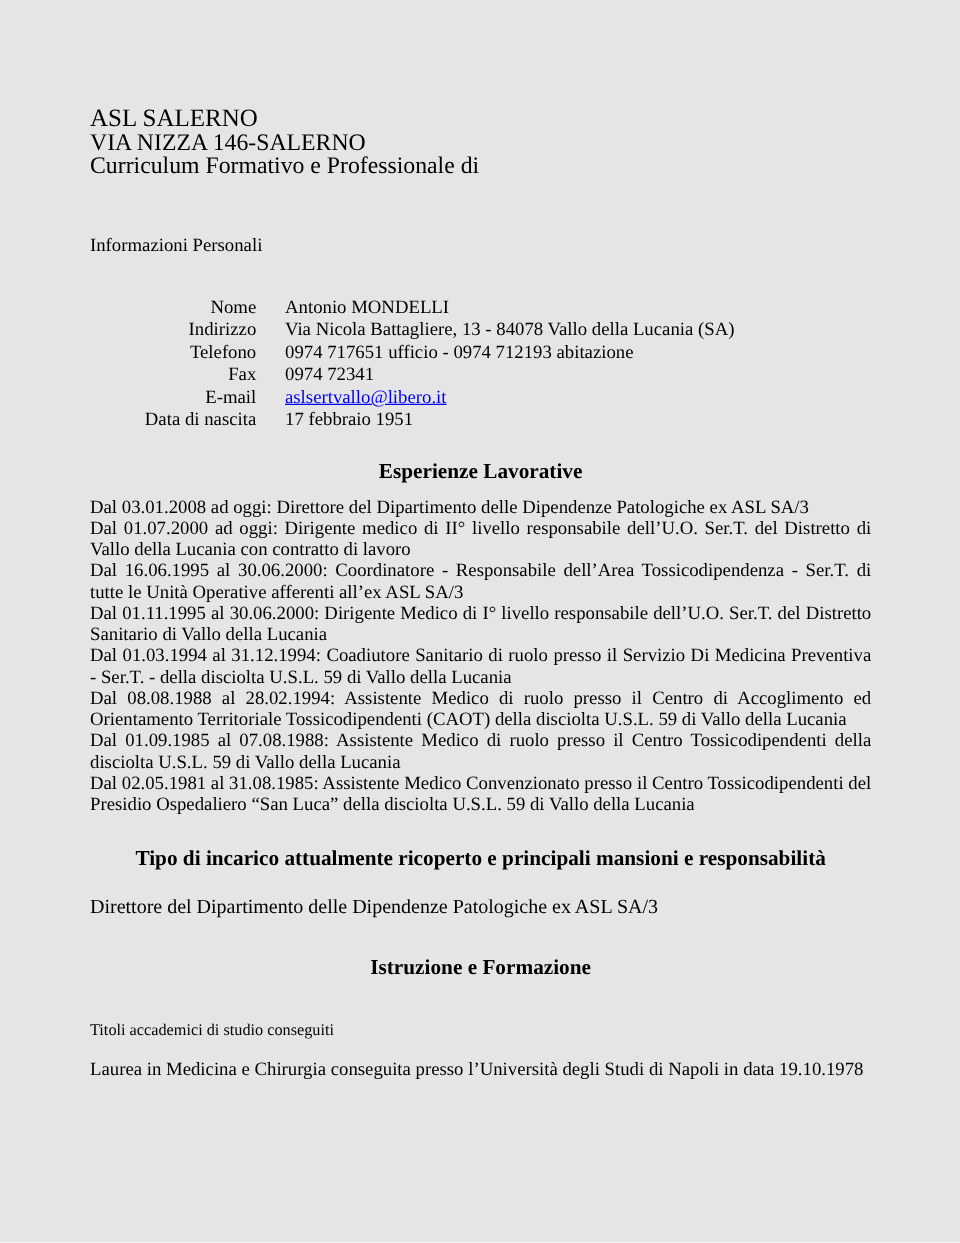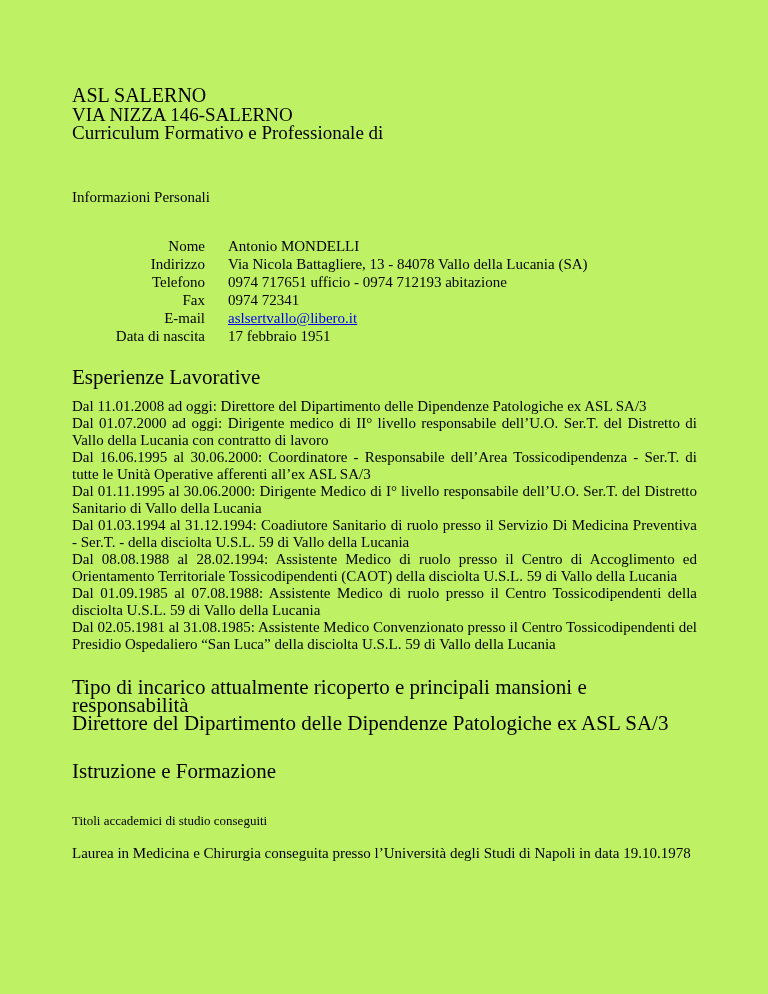--- a/index.html
+++ b/index.html
@@ -4,21 +4,21 @@
 <style>
   html, body {
     margin: 0;
     padding: 0;
     background: #ffffff;
   }
   .page {
     position: relative;
     width: 768px;
     height: 994px;
-    background: #bef264;
+    background: #e5e5e5;
     font-family: "Liberation Serif", "DejaVu Serif", serif;
     color: #000000;
     overflow: hidden;
     box-sizing: border-box;
   }
   .content {
     position: absolute;
     left: 72px;
     top: 84px;
     width: 625px;
@@ -55,38 +55,39 @@
   }
   .info-value {
     margin-left: 23px;
   }
   .email-link {
     color: #0000EE;
     text-decoration: underline;
     cursor: pointer;
   }
   .section-heading {
-    font-size: 21px;
+    font-size: 17px;
     line-height: 18px;
-    font-weight: normal;
+    font-weight: bold;
     margin: 0;
+    text-align: center;
   }
   .heading-experience { margin-top: 23px; }
   .entries {
     margin-top: 12px;
     font-size: 15px;
     line-height: 17px;
   }
   .entry {
     text-align: justify;
   }
   .heading-role { margin-top: 25px; }
   .role-lines {
-    margin-top: 0;
-    font-size: 21px;
+    margin-top: 21px;
+    font-size: 16px;
     line-height: 18px;
   }
   .heading-education { margin-top: 30px; }
   .education-subtitle {
     margin-top: 32px;
     font-size: 13px;
     line-height: 18px;
   }
   .education-entry {
     margin-top: 15px;
@@ -134,21 +135,21 @@
       </div>
       <div class="info-row">
         <div class="info-label">Data di nascita</div>
         <div class="info-value">17 febbraio 1951</div>
       </div>
     </div>
 
     <div class="section-heading heading-experience">Esperienze Lavorative</div>
 
     <div class="entries">
-      <div class="entry">Dal 11.01.2008 ad oggi: Direttore del Dipartimento delle Dipendenze Patologiche ex ASL SA/3</div>
+      <div class="entry">Dal 03.01.2008 ad oggi: Direttore del Dipartimento delle Dipendenze Patologiche ex ASL SA/3</div>
       <div class="entry">Dal 01.07.2000 ad oggi: Dirigente medico di II° livello responsabile dell’U.O. Ser.T. del Distretto di Vallo della Lucania con contratto di lavoro</div>
       <div class="entry">Dal 16.06.1995 al 30.06.2000: Coordinatore - Responsabile dell’Area Tossicodipendenza - Ser.T. di tutte le Unità Operative afferenti all’ex ASL SA/3</div>
       <div class="entry">Dal 01.11.1995 al 30.06.2000: Dirigente Medico di I° livello responsabile dell’U.O. Ser.T. del Distretto Sanitario di Vallo della Lucania</div>
       <div class="entry">Dal 01.03.1994 al 31.12.1994: Coadiutore Sanitario di ruolo presso il Servizio Di Medicina Preventiva - Ser.T. - della disciolta U.S.L. 59 di Vallo della Lucania</div>
       <div class="entry">Dal 08.08.1988 al 28.02.1994: Assistente Medico di ruolo presso il Centro di Accoglimento ed Orientamento Territoriale Tossicodipendenti (CAOT) della disciolta U.S.L. 59 di Vallo della Lucania</div>
       <div class="entry">Dal 01.09.1985 al 07.08.1988: Assistente Medico di ruolo presso il Centro Tossicodipendenti della disciolta U.S.L. 59 di Vallo della Lucania</div>
       <div class="entry">Dal 02.05.1981 al 31.08.1985: Assistente Medico Convenzionato presso il Centro Tossicodipendenti del Presidio Ospedaliero “San Luca” della disciolta U.S.L. 59 di Vallo della Lucania</div>
     </div>
 
     <div class="section-heading heading-role">Tipo di incarico attualmente ricoperto e principali mansioni e responsabilità</div>

